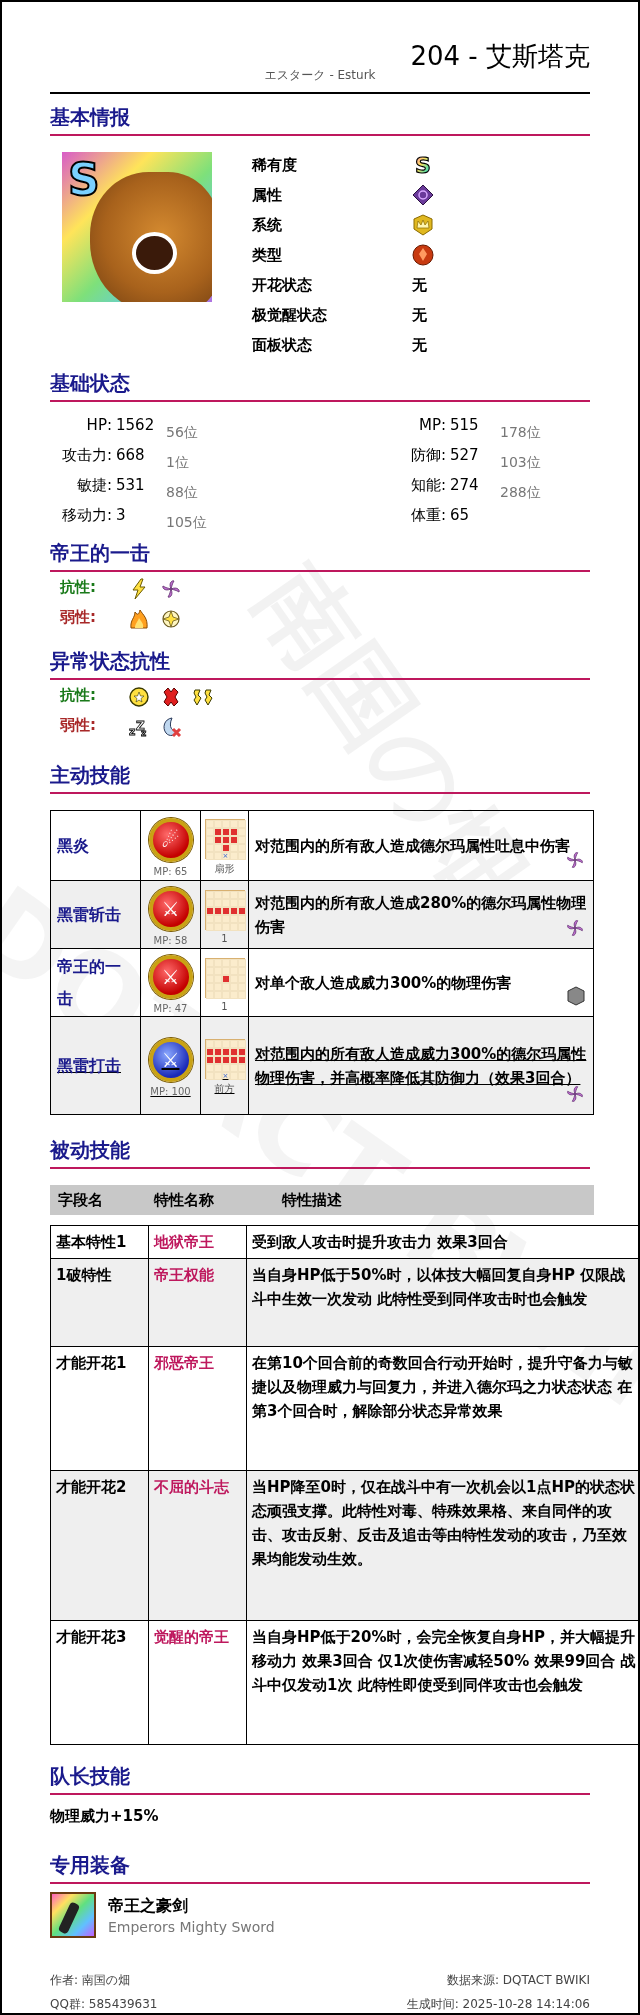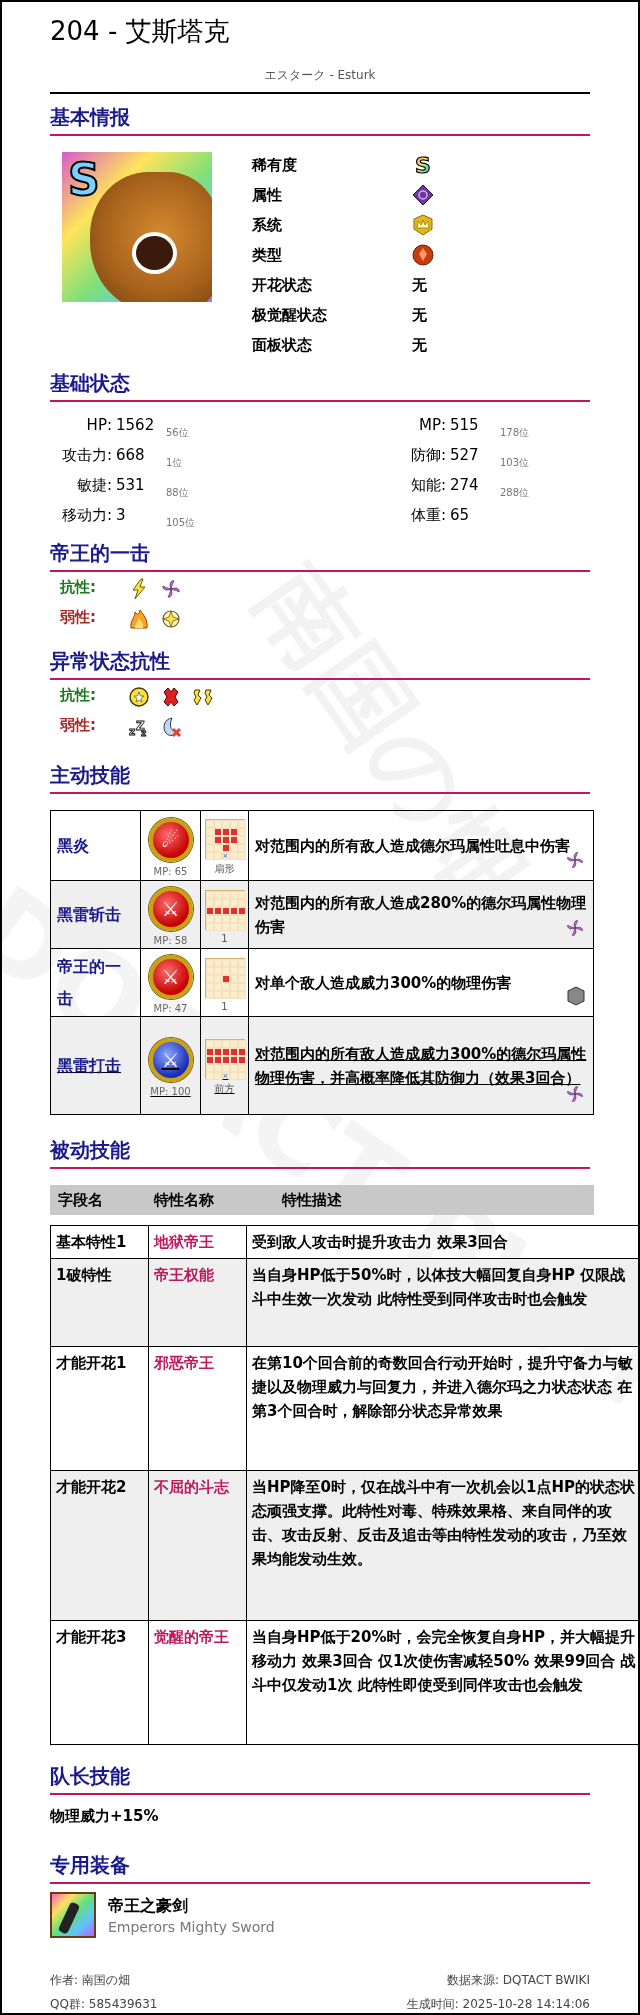--- a/index.html
+++ b/index.html
@@ -19,21 +19,21 @@
     white-space: nowrap; pointer-events: none; font-weight: bold;
     left: 330px; top: 540px;
   }
   .watermark2 {
     position: absolute; left: 20px; top: 860px;
     font-size: 110px; color: rgba(0,0,0,0.045);
     transform: rotate(35deg); transform-origin: left top;
     white-space: nowrap; pointer-events: none; font-weight: bold;
   }
   .content { position: relative; padding: 0 48px 0 48px; }
-  .title { text-align: left; font-size: 26px; padding-top: 12px; height: 62px; line-height: 34px; }
+  .title { text-align: right; font-size: 26px; padding-top: 37px; height: 62px; line-height: 34px; }
   .subtitle { text-align: center; font-size: 12px; color: #555; margin-top: 3px; }
   .hr-top { border-top: 2px solid #000; margin-top: 8px; }
   .section-h {
     color: #1a1a8c; font-size: 20px; font-weight: bold;
     border-bottom: 2px solid #be185d; padding-bottom: 3px; margin-top: 10px;
   }
   
   .basic { display: flex; margin-top: 14px; height: 210px; }
   .portrait {
     width: 150px; height: 150px; margin-left: 12px; margin-top: 2px;
@@ -56,21 +56,21 @@
   .info-table { margin-left: 40px; margin-top: 0; }
   .info-row { display: flex; height: 30px; align-items: center; font-size: 15px; font-weight: bold; }
   .info-row .lbl { width: 160px; }
   .info-row .val { font-weight: bold; }
   .ico { display: inline-block; width: 22px; height: 22px; vertical-align: middle; }
   
   .stats { margin-top: 8px; display: grid; grid-template-columns: 320px 240px; row-gap: 0; }
   .stat { display: flex; height: 30px; align-items: center; font-size: 15px; }
   .stat .k { width: 62px; text-align: right; }
   .stat .v { width: 42px; margin-left: 4px; }
-  .stat .r { font-size: 10px; color: #777; margin-left: 8px; margin-top: 16px; }
+  .stat .r { font-size: 14px; color: #777; margin-left: 8px; margin-top: 16px; }
   
   .res-row { display: flex; height: 30px; margin-left: 10px; font-size: 15px; font-weight: bold; }
   .res-row .lbl { width: 68px; }
   .res-row .lbl.good { color: #1a7a1a; }
   .res-row .lbl.bad { color: #a82828; }
   .res-row .ico { margin-right: 10px; }
   
   table.active { border-collapse: collapse; width: 544px; margin-top: 16px; }
   table.active td { border: 1.5px solid #000; vertical-align: middle; }
   table.active tr:nth-child(even) td { background: #efefef; }

